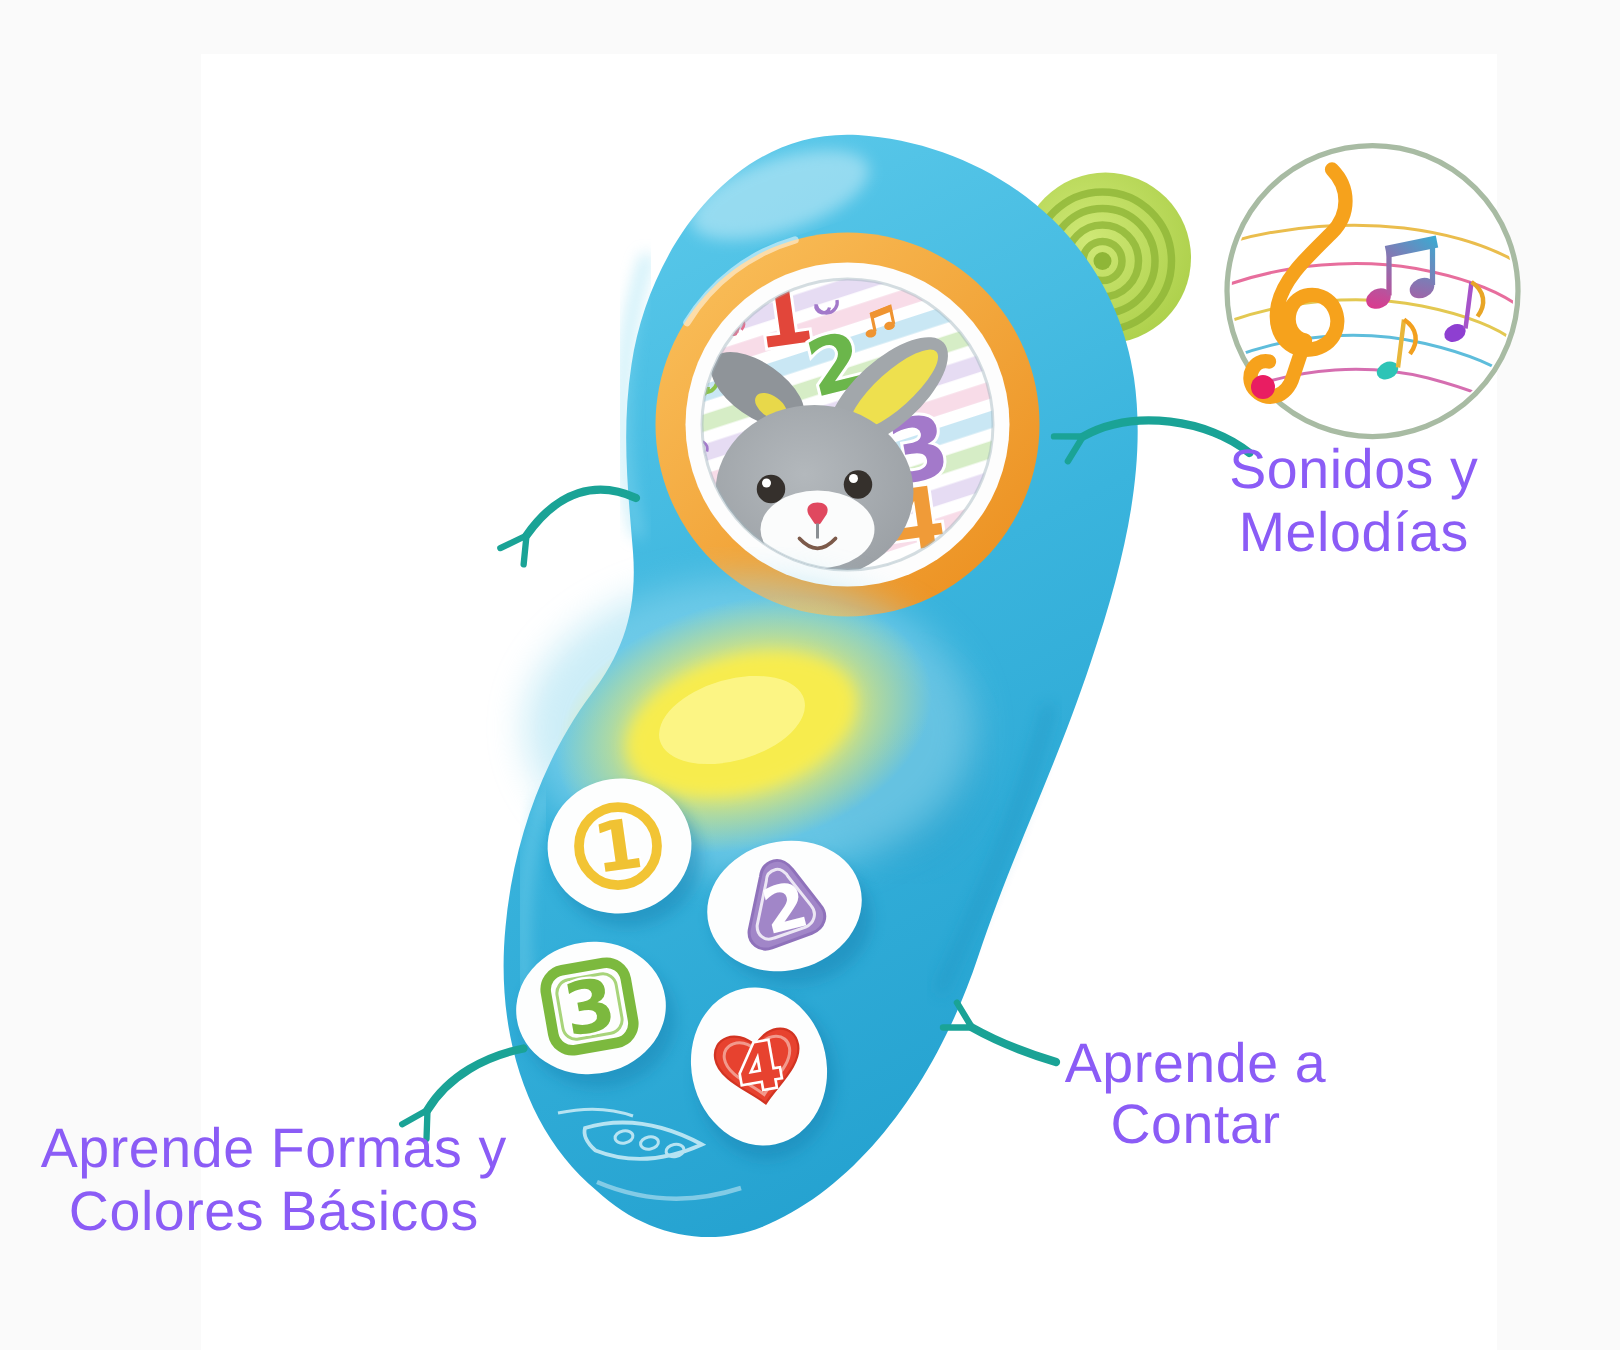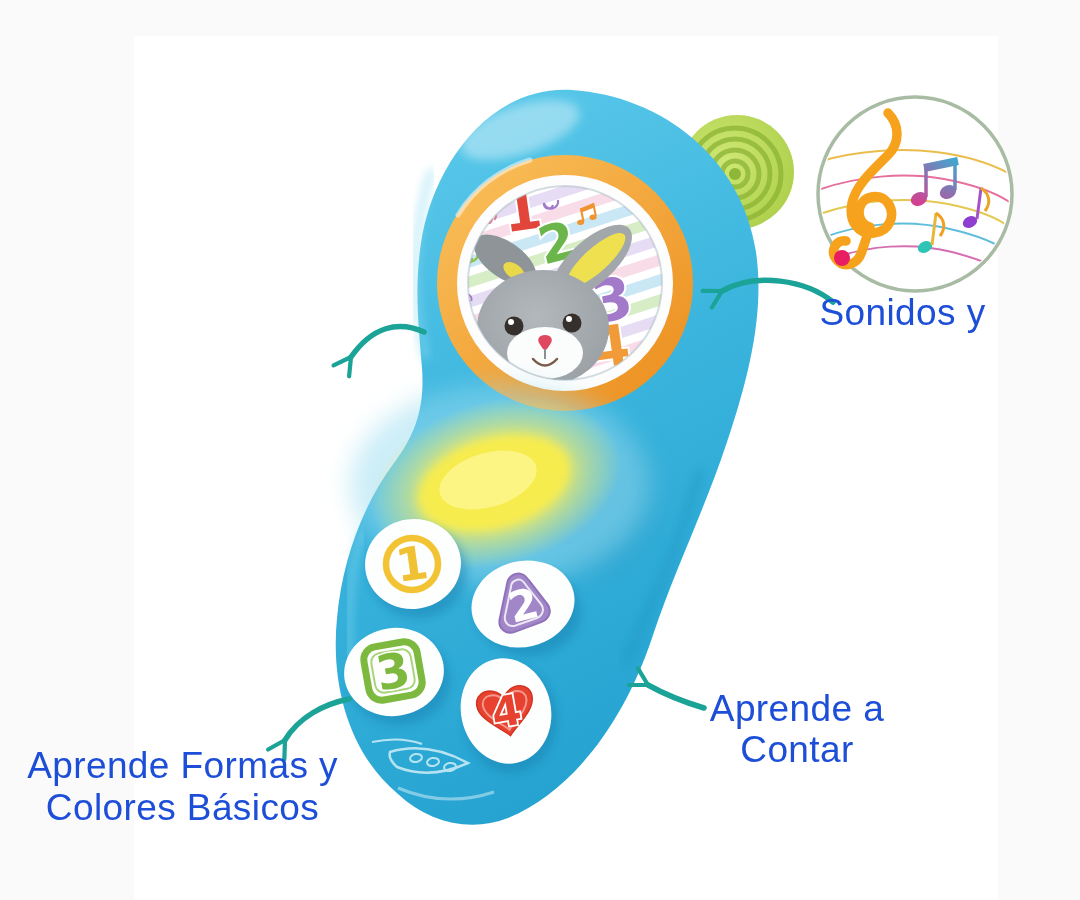--- a/index.html
+++ b/index.html
@@ -1,20 +1,20 @@
 <!DOCTYPE html>
 <html><head>
 <meta charset="utf-8">
 <style>
   html,body{margin:0;padding:0;background:#fafafa;}
   #stage{position:relative;width:1080px;height:900px;background:#fafafa;overflow:hidden;
          font-family:"Liberation Sans",sans-serif;}
   #card{position:absolute;left:134px;top:36px;width:864px;height:864px;background:#ffffff;}
   #toy-svg{position:absolute;left:0;top:0;width:1080px;height:900px;}
-  .label{position:absolute;color:#1d4ed8;font-size:37px;font-weight:500;letter-spacing:.4px;
+  .label{position:absolute;color:#8b5cf6;font-size:37px;font-weight:500;letter-spacing:.4px;
          line-height:42px;white-space:nowrap;}
   .label.center{text-align:center;white-space:normal;}
   .svg-num{font-family:"DejaVu Sans",sans-serif;font-weight:bold;}
 </style>
 </head>
 <body>
 
 <div id="stage">
   <div id="card"></div>
 
@@ -250,20 +250,21 @@
       <path d="M 424,332 C 398,320 372,327 351,357" marker-end="url(#ah)"></path>
       <path d="M 833,302 C 806,280 756,272 722,291" marker-end="url(#ah)"></path>
       <path d="M 704,708 C 684,702 664,694 648,685" marker-end="url(#ah)"></path>
       <path d="M 349,699 C 324,704 299,717 285,740" marker-end="url(#ah)"></path>
     </g>
   </svg>
 
 
   <div class="label center" style="left:795px;top:292px;width:215px;">
     <div>Sonidos y</div>
+    <div>Melodías</div>
   </div>
 
   <div class="label center" style="left:697px;top:688px;width:200px;line-height:41px;">
     <div>Aprende a</div>
     <div>Contar</div>
   </div>
 
   <div class="label center" style="left:25px;top:745px;width:315px;">
     <div>Aprende Formas y</div>
     <div>Colores Básicos</div>

